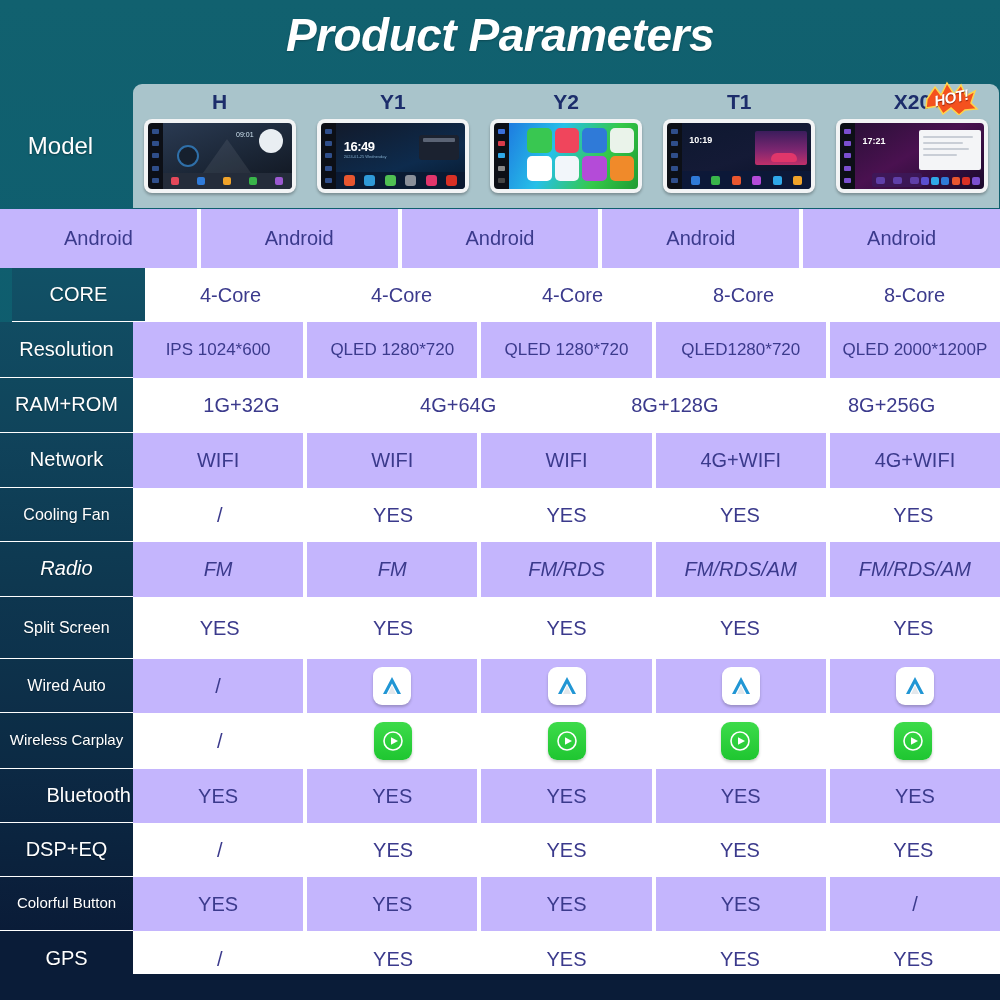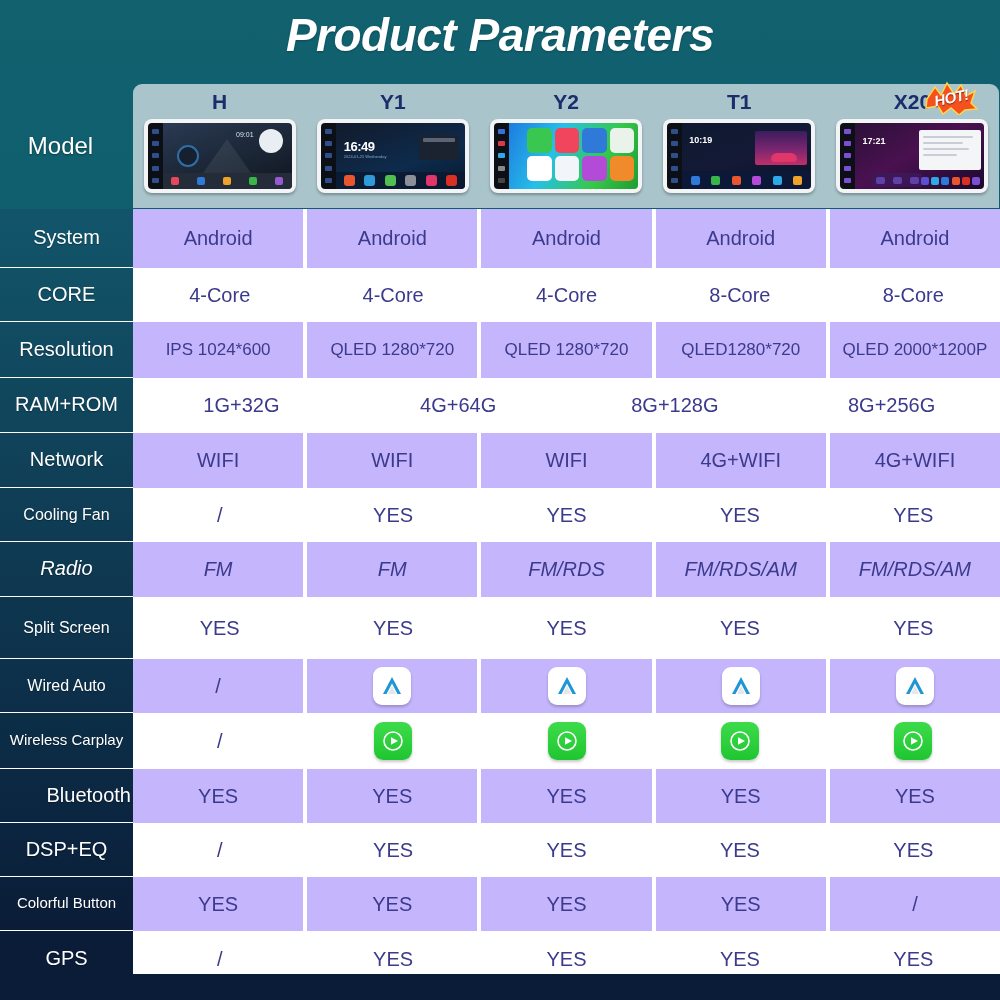--- a/index.html
+++ b/index.html
@@ -363,43 +363,40 @@
 
     </div>
   </div>
 
   <div style="position:absolute;left:0;top:84px;width:121px;height:124px;display:flex;align-items:center;justify-content:center;text-align:right;">
     <span style="color:#fff;font-size:24px;text-shadow:0 1px 2px rgba(0,0,0,.4);">Model</span>
   </div>
 
   <div class="table">
       <div class="row band" style="height: 59px;">
-        <div class="rowlabel" style="background: linear-gradient(rgb(18, 85, 106) 0%, rgb(17, 81, 103) 100%);">
-          <span>System</span>
-        </div>
         <div class="cells">
           <div class="cell">
             <span>Android</span>
           </div>
           <div class="cell">
             <span>Android</span>
           </div>
           <div class="cell">
             <span>Android</span>
           </div>
           <div class="cell">
             <span>Android</span>
           </div>
           <div class="cell">
             <span>Android</span>
           </div>
         </div>
       </div>
       <div class="row plain" style="height: 54px;">
-        <div class="rowlabel" style="background: linear-gradient(rgb(17, 81, 102) 0%, rgb(17, 77, 99) 100%);">
+        <div class="rowlabel" style="background: linear-gradient(rgb(17, 81, 102) 0%, rgb(17, 77, 99) 100%); margin-left: 12px;">
           <span>CORE</span>
         </div>
         <div class="cells">
           <div class="cell">
             <span>4-Core</span>
           </div>
           <div class="cell">
             <span>4-Core</span>
           </div>
           <div class="cell">

